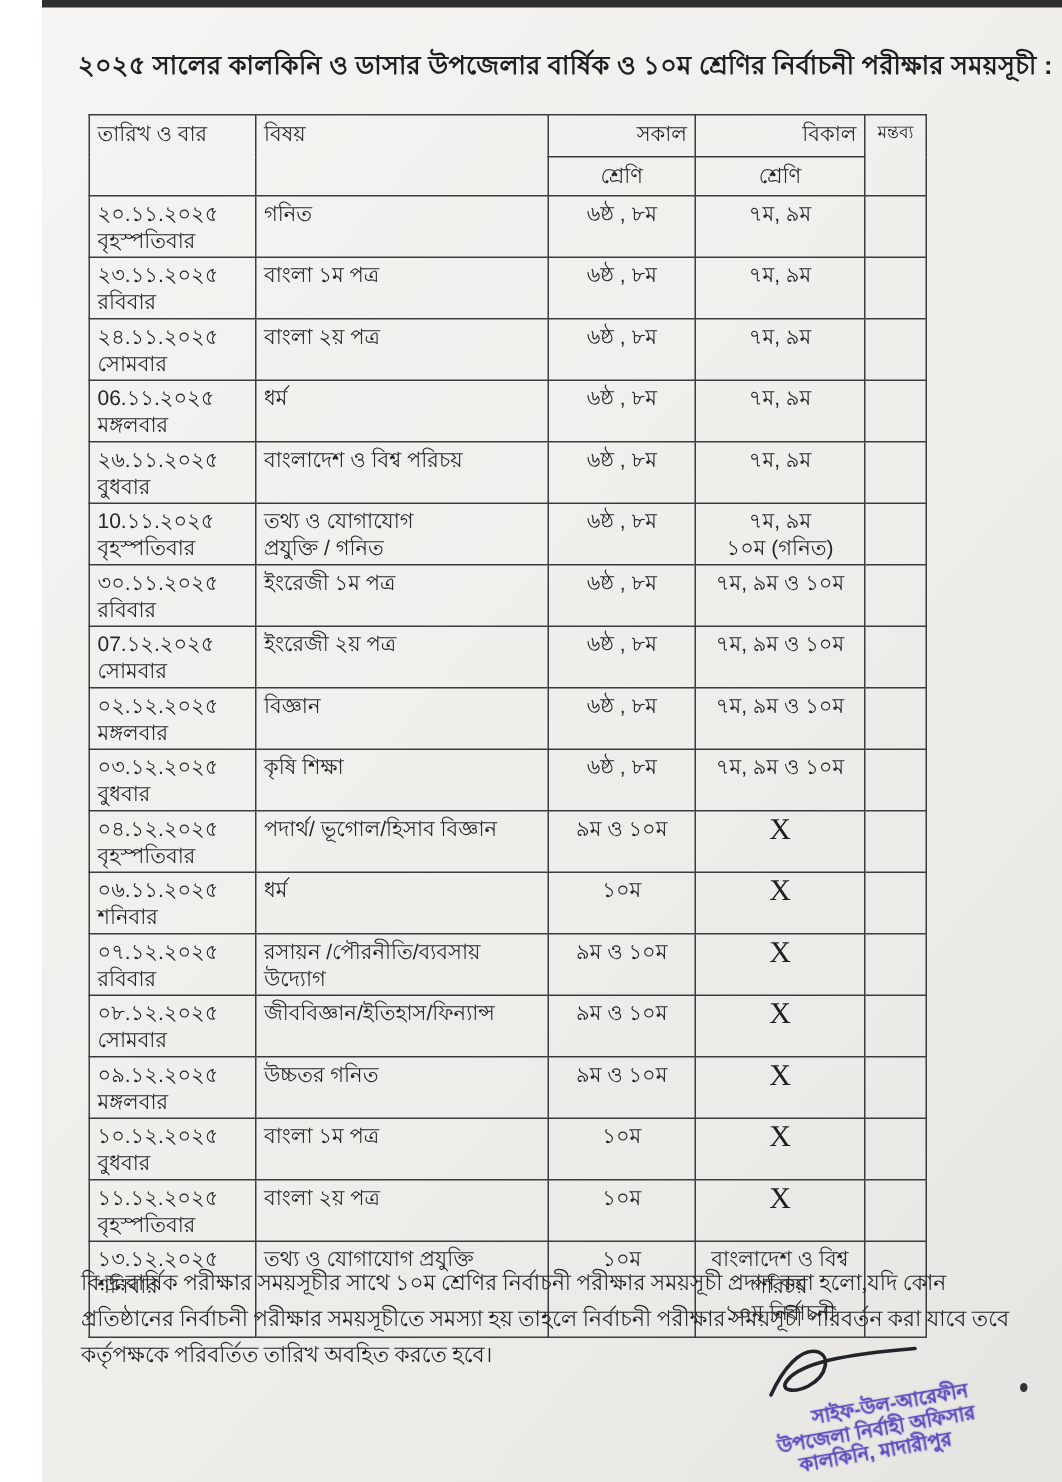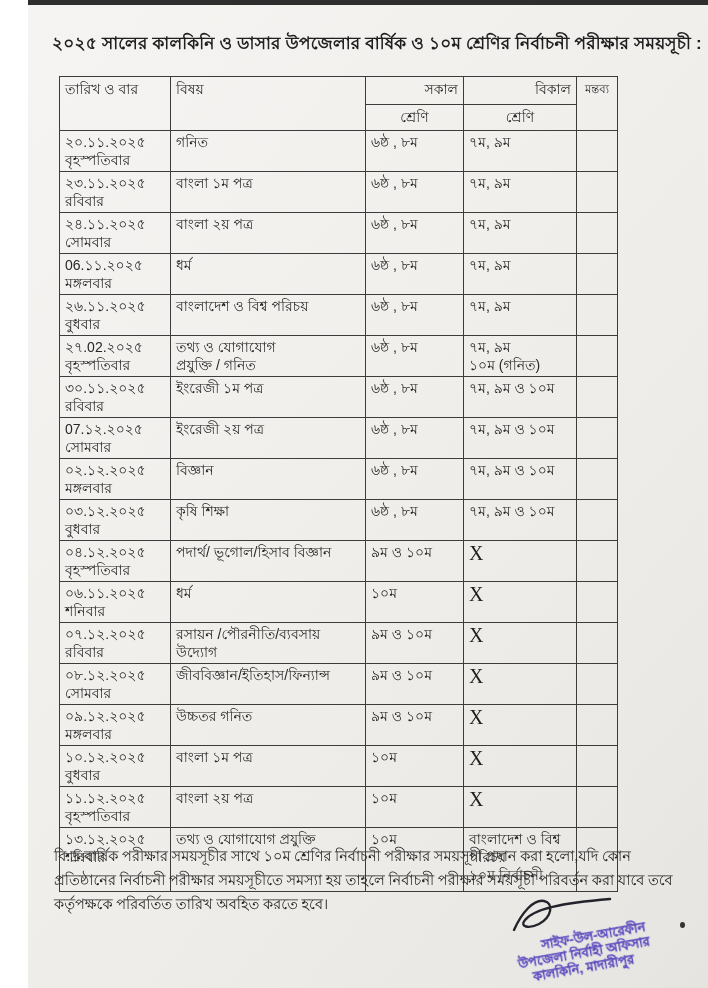--- a/index.html
+++ b/index.html
@@ -30,21 +30,21 @@
     overflow:hidden;
   }
   .schedule thead th{padding-top:3px;}
   .h-session{text-align:right;height:22px;}
   .h-class{text-align:center;height:20px;}
   .h-datecol,.h-subjectcol{text-align:left;font-size:14px;}
   .h-remarks{text-align:center;font-size:11.5px;padding-top:4px;}
   tbody tr{height:38px;}
   tbody tr:last-child{height:64px;}
   td.c-date span{display:block;}
-  td.c-morning,td.c-afternoon{white-space:pre-line;}
+  td.c-morning,td.c-afternoon{text-align:center;white-space:pre-line;}
   td.c-subject{white-space:pre-line;}
   td.c-afternoon.x-mark{
     font-family:"Liberation Serif","DejaVu Serif",serif;
     font-size:20px;line-height:21px;color:#1e1e1e;
   }
   .note{
     position:absolute;top:844px;left:26px;width:650px;
     font-size:14.5px;line-height:24px;white-space:pre-line;color:#242424;font-family:Liberation Serif, serif;
   }
   .sign-area{position:absolute;left:440px;top:892px;width:240px;height:92px;}
@@ -142,21 +142,21 @@
         <span>বুধবার</span>
       </td>
       <td class="c-subject">বাংলাদেশ ও বিশ্ব পরিচয়</td>
       <td class="c-morning">৬ষ্ঠ , ৮ম</td>
       <td class="c-afternoon">৭ম, ৯ম</td>
       <td class="c-remarks"></td>
     </tr>
 
     <tr>
       <td class="c-date">
-        <span>২৭.02.২০২৫</span>
+        <span>10.১১.২০২৫</span>
         <span>বৃহস্পতিবার</span>
       </td>
       <td class="c-subject">তথ্য ও যোগাযোগ
 প্রযুক্তি / গনিত</td>
       <td class="c-morning">৬ষ্ঠ , ৮ম</td>
       <td class="c-afternoon">৭ম, ৯ম
 ১০ম (গনিত)</td>
       <td class="c-remarks"></td>
     </tr>
 

